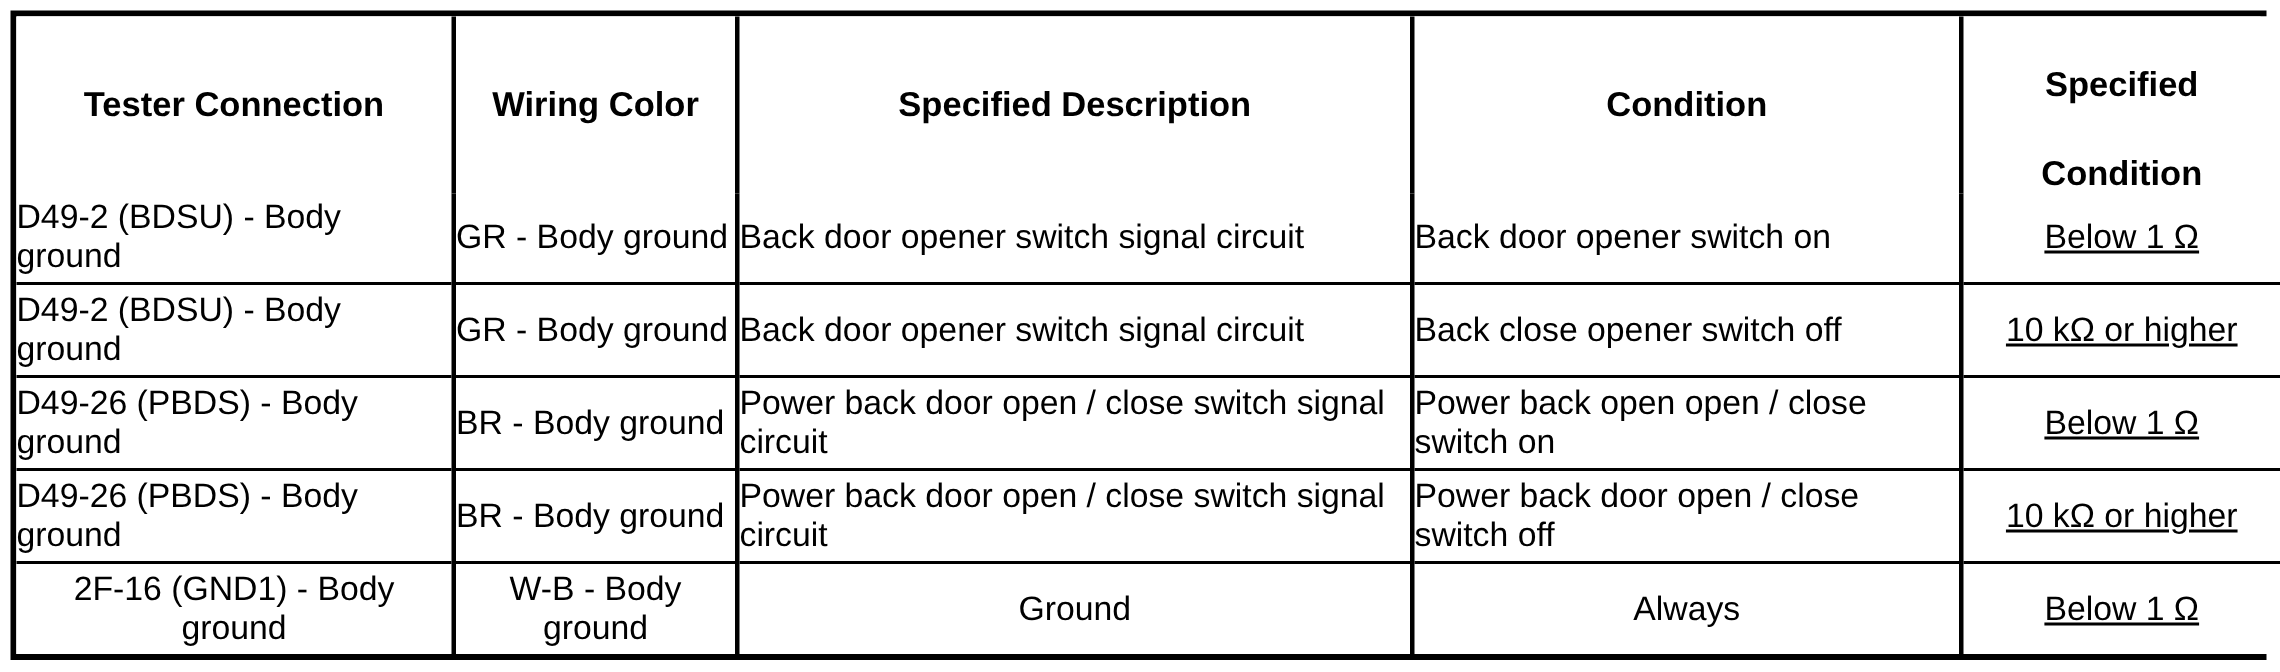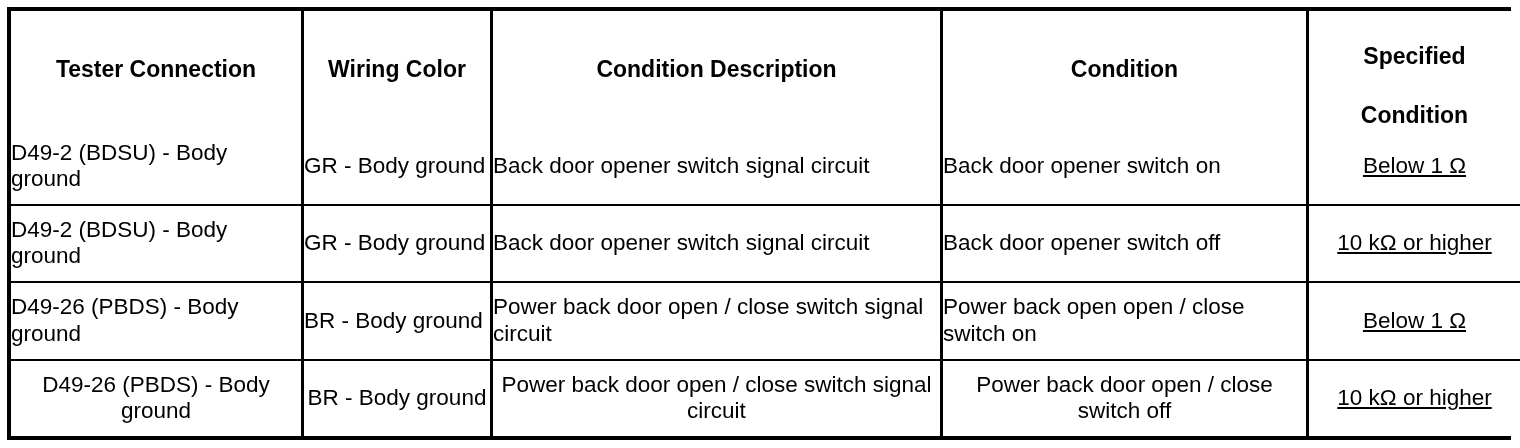--- a/index.html
+++ b/index.html
@@ -86,52 +86,59 @@
 </style>
 </head>
 <body>
 
 <div class="table-wrap">
   <table class="spec-table">
     <thead>
       <tr>
         <th class="col-tester">Tester Connection</th>
         <th class="col-wiring">Wiring Color</th>
-        <th class="col-terminal">Condition Description</th>
+        <th class="col-terminal">Specified Description</th>
         <th class="col-cond">Condition</th>
         <th class="col-spec">
           <span class="hdr-line">Specified</span>
           <span class="hdr-line">Condition</span>
         </th>
       </tr>
     </thead>
     <tbody>
       <tr>
         <td class="left-cell">D49-2 (BDSU) - Body ground</td>
         <td class="left-cell">GR - Body ground</td>
         <td class="left-cell">Back door opener switch signal circuit</td>
         <td class="left-cell">Back door opener switch on</td>
         <td class="center-cell">Below 1 Ω</td>
       </tr>
       <tr>
         <td class="left-cell">D49-2 (BDSU) - Body ground</td>
         <td class="left-cell">GR - Body ground</td>
         <td class="left-cell">Back door opener switch signal circuit</td>
-        <td class="left-cell">Back door opener switch off</td>
+        <td class="left-cell">Back close opener switch off</td>
         <td class="center-cell">10 kΩ or higher</td>
       </tr>
       <tr>
         <td class="left-cell">D49-26 (PBDS) - Body ground</td>
         <td class="left-cell">BR - Body ground</td>
         <td class="left-cell">Power back door open / close switch signal circuit</td>
         <td class="left-cell">Power back open open / close switch on</td>
         <td class="center-cell">Below 1 Ω</td>
       </tr>
       <tr>
         <td class="left-cell">D49-26 (PBDS) - Body ground</td>
         <td class="left-cell">BR - Body ground</td>
         <td class="left-cell">Power back door open / close switch signal circuit</td>
         <td class="left-cell">Power back door open / close switch off</td>
         <td class="center-cell">10 kΩ or higher</td>
       </tr>
+      <tr>
+        <td class="left-cell">2F-16 (GND1) - Body ground</td>
+        <td class="left-cell">W-B - Body ground</td>
+        <td class="left-cell">Ground</td>
+        <td class="left-cell">Always</td>
+        <td class="center-cell">Below 1 Ω</td>
+      </tr>
     </tbody>
   </table>
 </div>
 
 </body></html>

